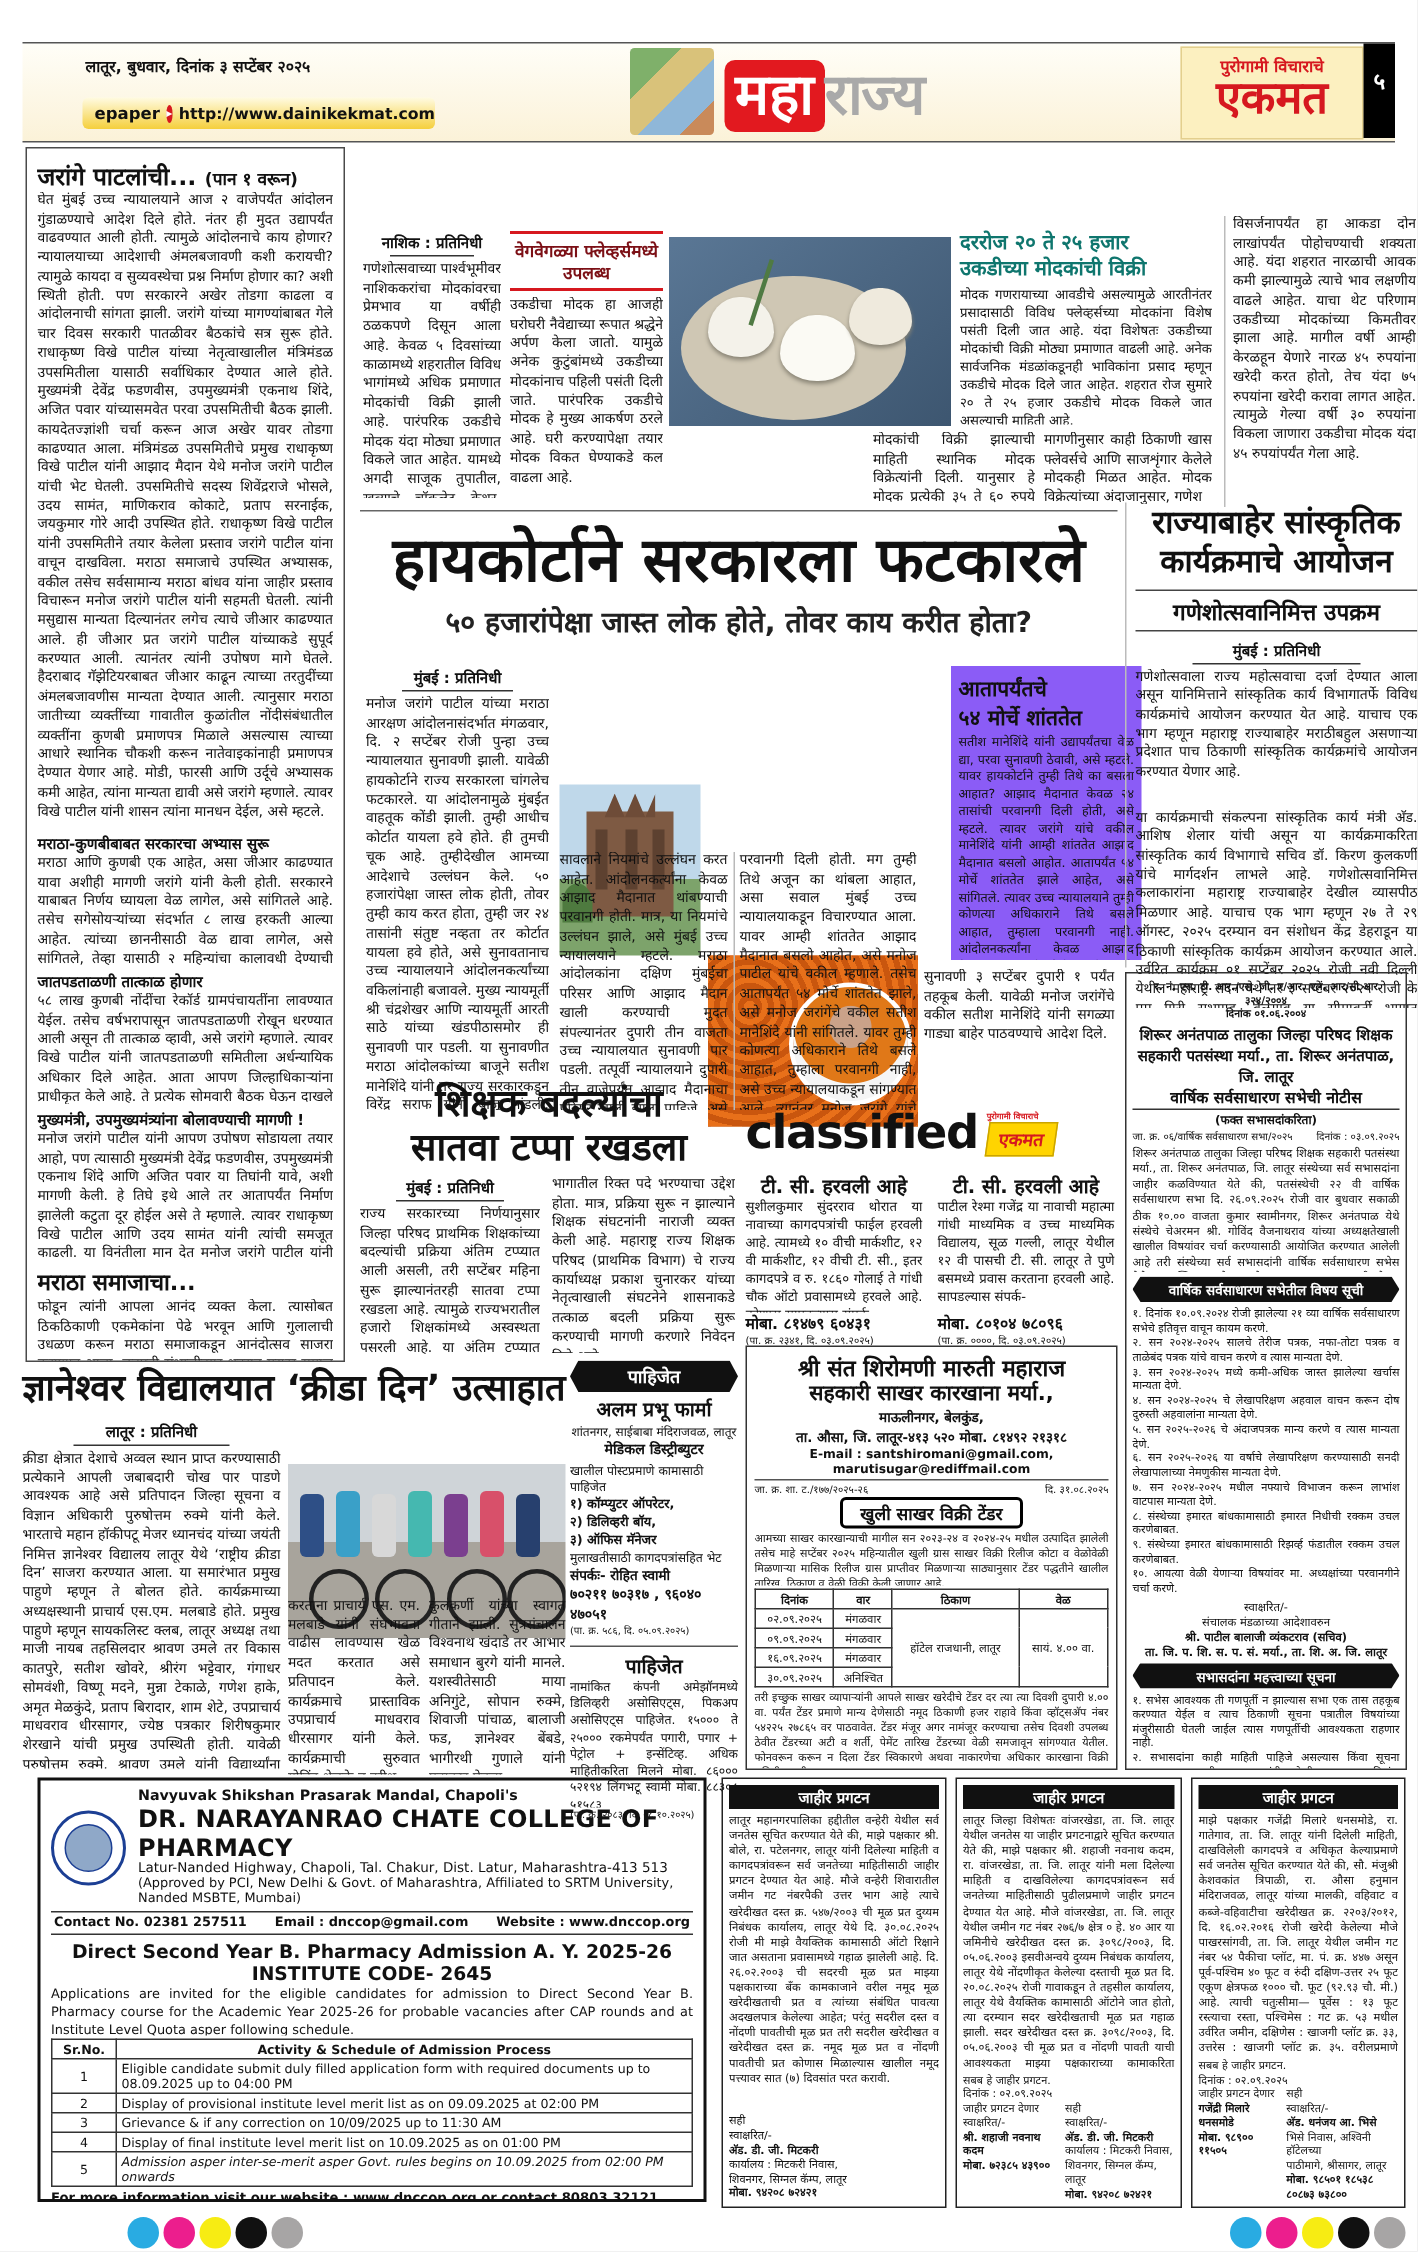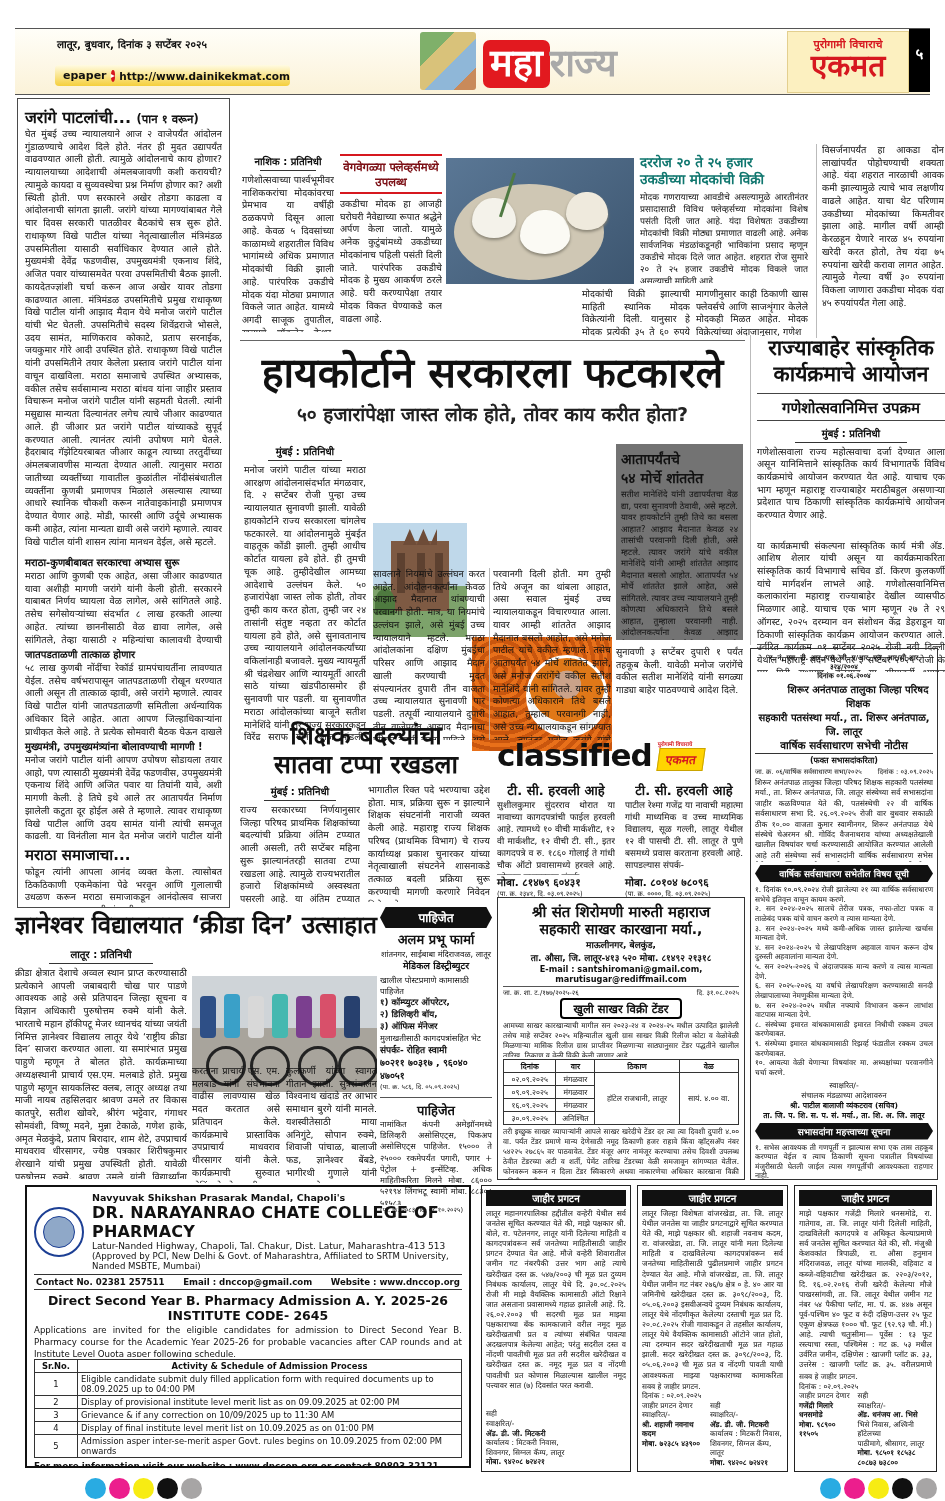--- a/index.html
+++ b/index.html
@@ -29,21 +29,21 @@
        display:flex;align-items:flex-start;justify-content:center;font-size:15px;font-weight:bold;padding-top:14px;box-sizing:border-box;}
   
   #jarange{position:absolute;left:17px;top:98px;width:213px;height:810px;border:1px solid #4a4a4a;
        padding:7px;box-sizing:border-box;overflow:hidden;}
   .subhd{font-weight:bold;font-size:10px;margin:3px 0 1px;}
   
   .redsub{color:#0f766e;font-weight:900;font-size:13.5px;line-height:1.25;}
   .flavbox{border-top:2px solid #d6181f;border-bottom:2px solid #d6181f;color:#7c1016;font-weight:bold;
        font-size:11.5px;text-align:center;padding:3px 0;margin-bottom:4px;}
   
-  .graybox{background:#737373;padding:5px;box-sizing:border-box;overflow:hidden;}
+  .graybox{background:#8b5cf6;padding:5px;box-sizing:border-box;overflow:hidden;margin-left:18px;}
   
   .clslogo{font-weight:900;font-size:31px;letter-spacing:-1px;font-family:"DejaVu Sans",sans-serif;}
   .clstag{display:inline-block;background:#ffd400;color:#d6181f;font-weight:900;font-size:12px;
        padding:2px 7px;transform:skewX(-8deg);border:1px solid #caa400;}
   
   .nbox{position:absolute;border:1.5px solid #222;box-sizing:border-box;padding:4px;overflow:hidden;
         display:flex;flex-direction:column;}
   .nbody{font-size:7.6px;line-height:1.33;text-align:justify;overflow:hidden;flex:1;}
   .dot{width:21px;height:21px;border-radius:50%;margin-right:3px;}
   .sealring{width:46px;height:46px;border-radius:50%;border:2px solid #1c3f94;display:flex;align-items:center;justify-content:center;}
@@ -152,21 +152,21 @@
     <div class="ctr" style="font-size:21px;font-weight:900;line-height:1.25;">कार्यक्रमाचे आयोजन</div>
     <div class="ctr" style="font-size:15px;font-weight:bold;border-top:1px solid #444;border-bottom:1px solid #444;margin:5px 0;padding:3px 0;">गणेशोत्सवानिमित्त उपक्रम</div>
     <div class="byline">मुंबई : प्रतिनिधी</div>
     <div class="jtxt" style="height:92px;">गणेशोत्सवाला राज्य महोत्सवाचा दर्जा देण्यात आला असून यानिमित्ताने सांस्कृतिक कार्य विभागातर्फे विविध कार्यक्रमांचे आयोजन करण्यात येत आहे. याचाच एक भाग म्हणून महाराष्ट्र राज्याबाहेर मराठीबहुल असणाऱ्या प्रदेशात पाच ठिकाणी सांस्कृतिक कार्यक्रमांचे आयोजन करण्यात येणार आहे.</div>
     <div class="jtxt" style="height:132px;margin-top:2px;">या कार्यक्रमाची संकल्पना सांस्कृतिक कार्य मंत्री अ‍ॅड. आशिष शेलार यांची असून या कार्यक्रमाकरिता सांस्कृतिक कार्य विभागाचे सचिव डॉ. किरण कुलकर्णी यांचे मार्गदर्शन लाभले आहे. गणेशोत्सवानिमित्त कलाकारांना महाराष्ट्र राज्याबाहेर देखील व्यासपीठ मिळणार आहे. याचाच एक भाग म्हणून २७ ते २९ ऑगस्ट, २०२५ दरम्यान वन संशोधन केंद्र डेहराडून या ठिकाणी सांस्कृतिक कार्यक्रम आयोजन करण्यात आले. उर्वरित कार्यक्रम ०१ सप्टेंबर २०२५ रोजी नवी दिल्ली येथील महाराष्ट्र सदन येथे तर ३ सप्टेंबर २०२५ रोजी के एम गिरी सभागृह, वेळगाव या सीमावर्ती भागात गणेशोत्सवानिमित्त सांस्कृतिक कार्यक्रम आयोजन करण्यात आले आहेत.</div>
   </div>
 
   <div class="abs" style="left:750px;top:648px;width:188px;height:532px;border:1px solid #333;box-sizing:border-box;padding:4px;overflow:hidden;">
     <div class="ctr b" style="font-size:7px;">र. नं. एस. टी. आर./एस. जी. ए/आर. एल. आर/सी आर ३२४/२००४</div>
     <div class="ctr b" style="font-size:7px;">दिनांक ०१.०६.२००४</div>
-    <div class="ctr" style="font-size:10px;font-weight:900;margin-top:2px;margin-left:28px;">शिरूर अनंतपाळ तालुका जिल्हा परिषद शिक्षक</div>
+    <div class="ctr" style="font-size:10px;font-weight:900;margin-top:2px;">शिरूर अनंतपाळ तालुका जिल्हा परिषद शिक्षक</div>
     <div class="ctr" style="font-size:10px;font-weight:900;">सहकारी पतसंस्था मर्या., ता. शिरूर अनंतपाळ, जि. लातूर</div>
     <div class="ctr b" style="font-size:10.5px;border-bottom:1px solid #333;padding-bottom:1px;">वार्षिक सर्वसाधारण सभेची नोटीस</div>
     <div class="ctr b" style="font-size:8px;">(फक्त सभासदांकरिता)</div>
     <div style="display:flex;justify-content:space-between;font-size:6.8px;margin:2px 0;">
       <span>जा. क्र. ०६/वार्षिक सर्वसाधारण सभा/२०२५</span>
       <span>दिनांक : ०३.०९.२०२५</span>
     </div>
     <div class="jtxt" style="font-size:7.6px;height:84px;">शिरूर अनंतपाळ तालुका जिल्हा परिषद शिक्षक सहकारी पतसंस्था मर्या., ता. शिरूर अनंतपाळ, जि. लातूर संस्थेच्या सर्व सभासदांना जाहीर कळविण्यात येते की, पतसंस्थेची २२ वी वार्षिक सर्वसाधारण सभा दि. २६.०९.२०२५ रोजी वार बुधवार सकाळी ठीक १०.०० वाजता कुमार स्वामीनगर, शिरूर अनंतपाळ येथे संस्थेचे चेअरमन श्री. गोविंद वैजनाथराव यांच्या अध्यक्षतेखाली खालील विषयांवर चर्चा करण्यासाठी आयोजित करण्यात आलेली आहे तरी संस्थेच्या सर्व सभासदांनी वार्षिक सर्वसाधारण सभेस वेळेवर उपस्थित राहावे व सभेच्या कामकाजात सहभागी होऊन संस्थेस सहकार्य करावे.</div>
     <div class="banner" style="font-size:9px;padding:2px 0;margin:3px 0;clip-path:polygon(3% 0,97% 0,100% 50%,97% 100%,3% 100%,0 50%);">वार्षिक सर्वसाधारण सभेतील विषय सूची</div>
     <div style="font-size:7.4px;line-height:1.3;text-align:justify;">
@@ -352,21 +352,21 @@
       <tr>
             <td class="ctr" style="border:1px solid #333;">3</td>
           <td style="border:1px solid #333;padding:1px 3px;">Grievance &amp; if any correction on 10/09/2025 up to 11:30 AM</td>
           </tr>
       <tr>
             <td class="ctr" style="border:1px solid #333;">4</td>
           <td style="border:1px solid #333;padding:1px 3px;">Display of final institute level merit list on 10.09.2025 as on 01:00 PM</td>
           </tr>
       <tr>
             <td class="ctr" style="border:1px solid #333;">5</td>
-          <td style="border:1px solid #333;padding:1px 3px;">Admission asper inter-se-merit asper Govt. rules begins on 10.09.2025 from 02:00 PM onwards</td>
+          <td style="border:1px solid #333;padding:1px 3px;font-style:italic;">Admission asper inter-se-merit asper Govt. rules begins on 10.09.2025 from 02:00 PM onwards</td>
           </tr>
     </tbody>
       </table>
     <div class="b" style="font-size:8.8px;margin-top:3px;">For more information visit our website : www.dnccop.org or contact 80803 32121</div>
 
   </div>
 
   <div class="nbox" style="left:481px;top:1185px;width:150px;height:287px;">
     <div class="banner" style="font-size:10px;padding:1px 0;margin-bottom:3px;">जाहीर प्रगटन</div>
     <div class="nbody">लातूर महानगरपालिका हद्दीतील वन्हेरी येथील सर्व जनतेस सूचित करण्यात येते की, माझे पक्षकार श्री. बोले, रा. पटेलनगर, लातूर यांनी दिलेल्या माहिती व कागदपत्रांवरून सर्व जनतेच्या माहितीसाठी जाहीर प्रगटन देण्यात येत आहे. मौजे वन्हेरी शिवारातील जमीन गट नंबरपैकी उत्तर भाग आहे त्याचे खरेदीखत दस्त क्र. ५४७/२००३ ची मूळ प्रत दुय्यम निबंधक कार्यालय, लातूर येथे दि. ३०.०८.२०२५ रोजी मी माझे वैयक्तिक कामासाठी ऑटो रिक्षाने जात असताना प्रवासामध्ये गहाळ झालेली आहे. दि. २६.०२.२००३ ची सदरची मूळ प्रत माझ्या पक्षकाराच्या बॅंक कामकाजाने वरील नमूद मूळ खरेदीखताची प्रत व त्यांच्या संबंधित पावत्या अदखलपात्र केलेल्या आहेत; परंतु सदरील दस्त व नोंदणी पावतीची मूळ प्रत तरी सदरील खरेदीखत व खरेदीखत दस्त क्र. नमूद मूळ प्रत व नोंदणी पावतीची प्रत कोणास मिळाल्यास खालील नमूद पत्त्यावर सात (७) दिवसांत परत करावी.</div>

